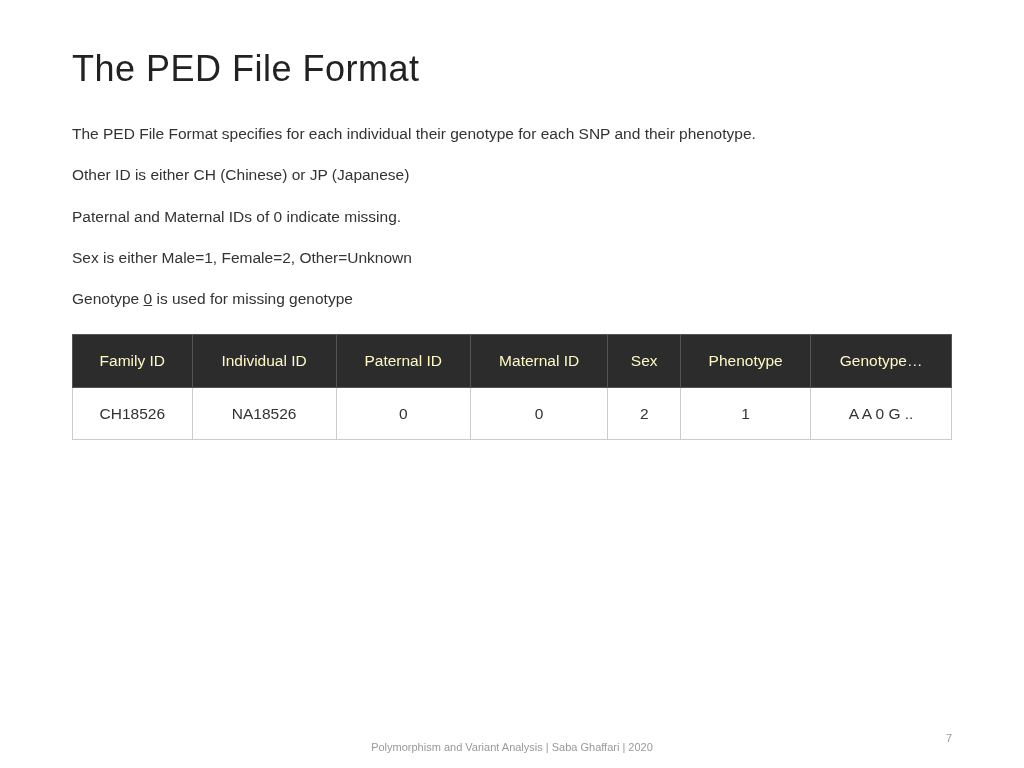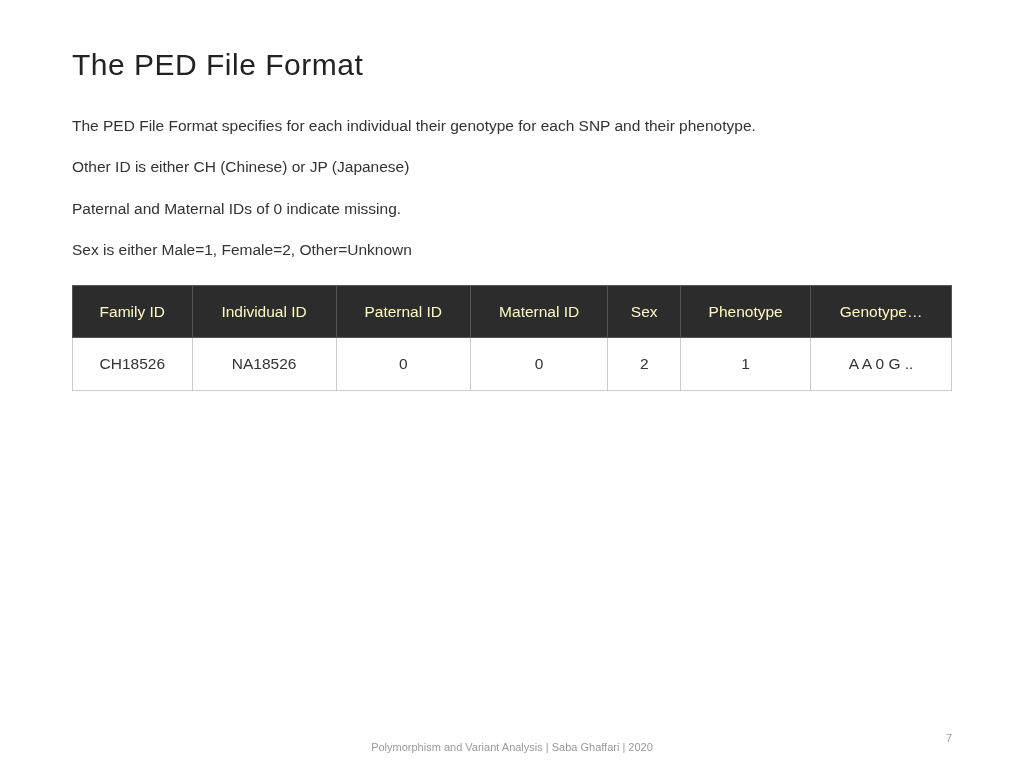--- a/index.html
+++ b/index.html
@@ -19,21 +19,21 @@
     }
 
     .slide-container {
       width: 1024px;
       height: 768px;
       padding: 48px 72px 40px 72px;
       position: relative;
     }
 
     .slide-title {
-      font-size: 30px;
+      font-size: 36px;
       font-weight: 300;
       color: #222222;
       margin-bottom: 32px;
       letter-spacing: 0.5px;
     }
 
     .slide-body {
       font-size: 15.5px;
       line-height: 1.5;
       color: #333333;
@@ -110,20 +110,24 @@
 
     <p>The PED File Format specifies for each individual their genotype for each SNP and their phenotype.</p>
 
     <p>Other ID is either CH (Chinese) or JP (Japanese)</p>
 
     <p>Paternal and Maternal IDs of 0 indicate missing.</p>
 
     <p>Sex is either Male=1, Female=2, Other=Unknown</p>
 
 
+    <p>
+      <span>Genotype</span>
+      <span class="underline">0</span><span> is used for missing genotype</span>
+    </p>
 
     <div class="table-wrapper">
       <table>
         <thead>
           <tr>
             <th>Family ID</th>
             <th>Individual ID</th>
             <th>Paternal ID</th>
             <th>Maternal ID</th>
             <th>Sex</th>

